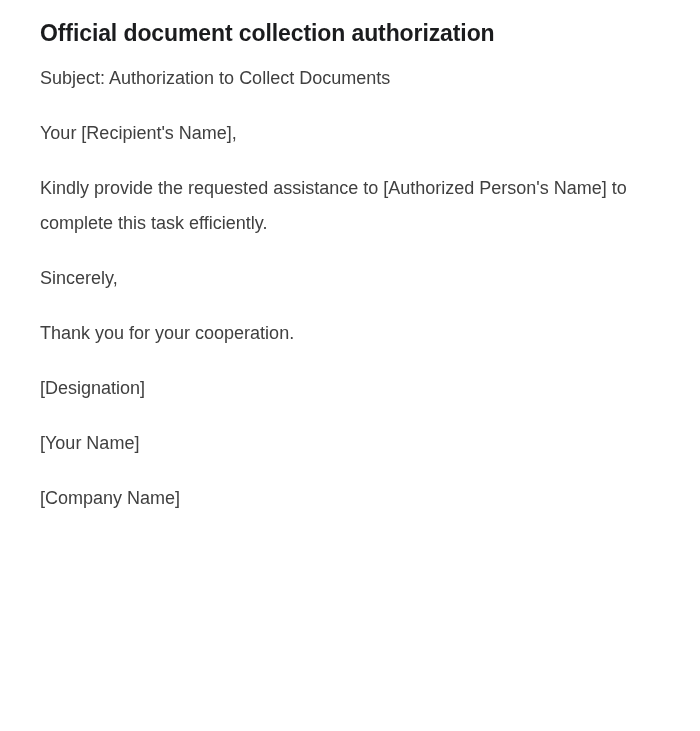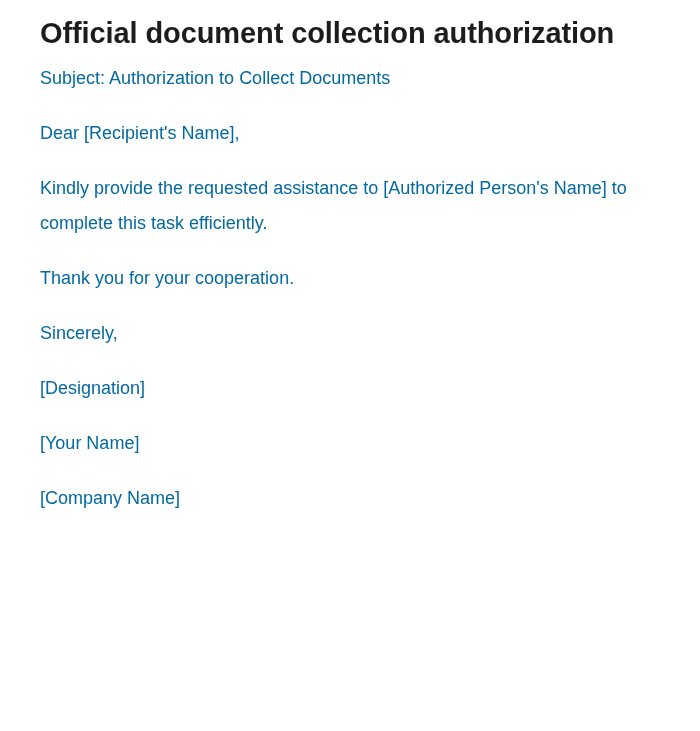--- a/index.html
+++ b/index.html
@@ -19,64 +19,64 @@
   .page {
     box-sizing: border-box;
     width: 700px;
     height: 731px;
     background: #ffffff;
     padding: 18px 40px 0 40px;
   }
   .doc-title {
     margin: 0;
     padding: 0;
-    font-size: 29px;
+    font-size: 23px;
     line-height: 30px;
     font-weight: bold;
     letter-spacing: -0.1px;
     color: #1b1c1e;
     width: 600px;
   }
   .doc-body {
     margin-top: 13px;
     width: 595px;
   }
   .para {
     margin: 0 0 20px 0;
     font-size: 18px;
     line-height: 35px;
     font-weight: normal;
-    color: #0369a1;
+    color: #404040;
     width: 595px;
     word-wrap: break-word;
     white-space: normal;
   }
   .para:last-child {
     margin-bottom: 0;
   }
 </style>
 </head>
 <body>
 
 <div class="page">
 
   <h1 class="doc-title">Official document collection authorization</h1>
 
   <div class="doc-body">
 
     <p class="para">Subject: Authorization to Collect Documents</p>
 
-    <p class="para">Dear [Recipient's Name],</p>
+    <p class="para">Your [Recipient's Name],</p>
 
 
     <p class="para">Kindly provide the requested assistance to [Authorized Person's Name] to complete this task efficiently.</p>
 
+    <p class="para">Sincerely,</p>
+
     <p class="para">Thank you for your cooperation.</p>
-
-    <p class="para">Sincerely,</p>
 
     <p class="para">[Designation]</p>
 
     <p class="para">[Your Name]</p>
 
     <p class="para">[Company Name]</p>
 
   </div>
 </div>
 

